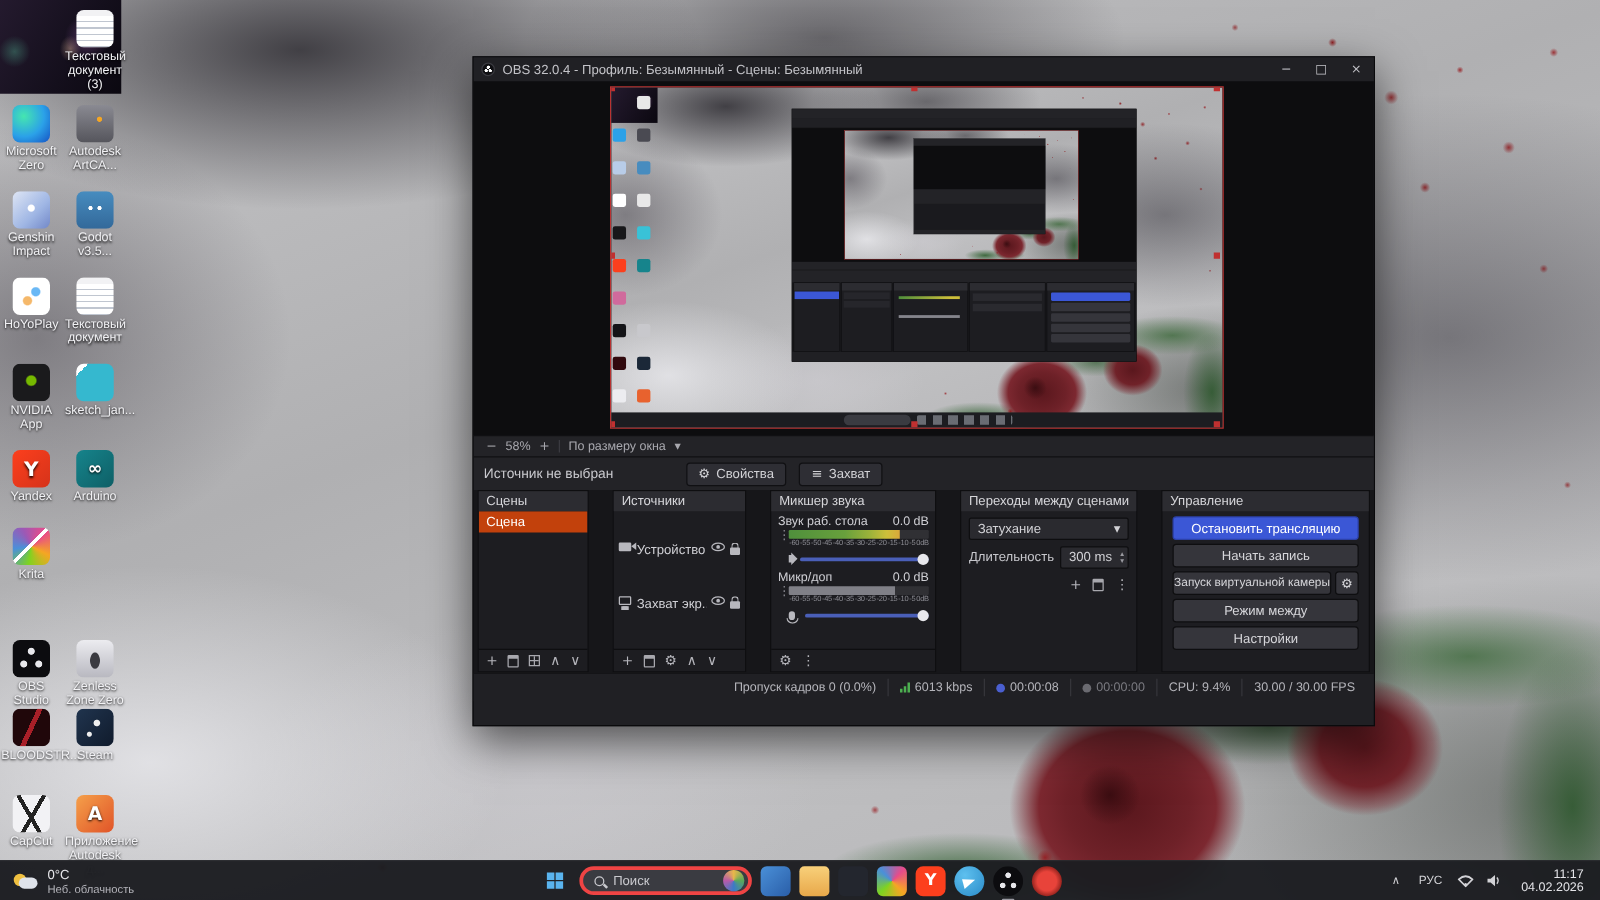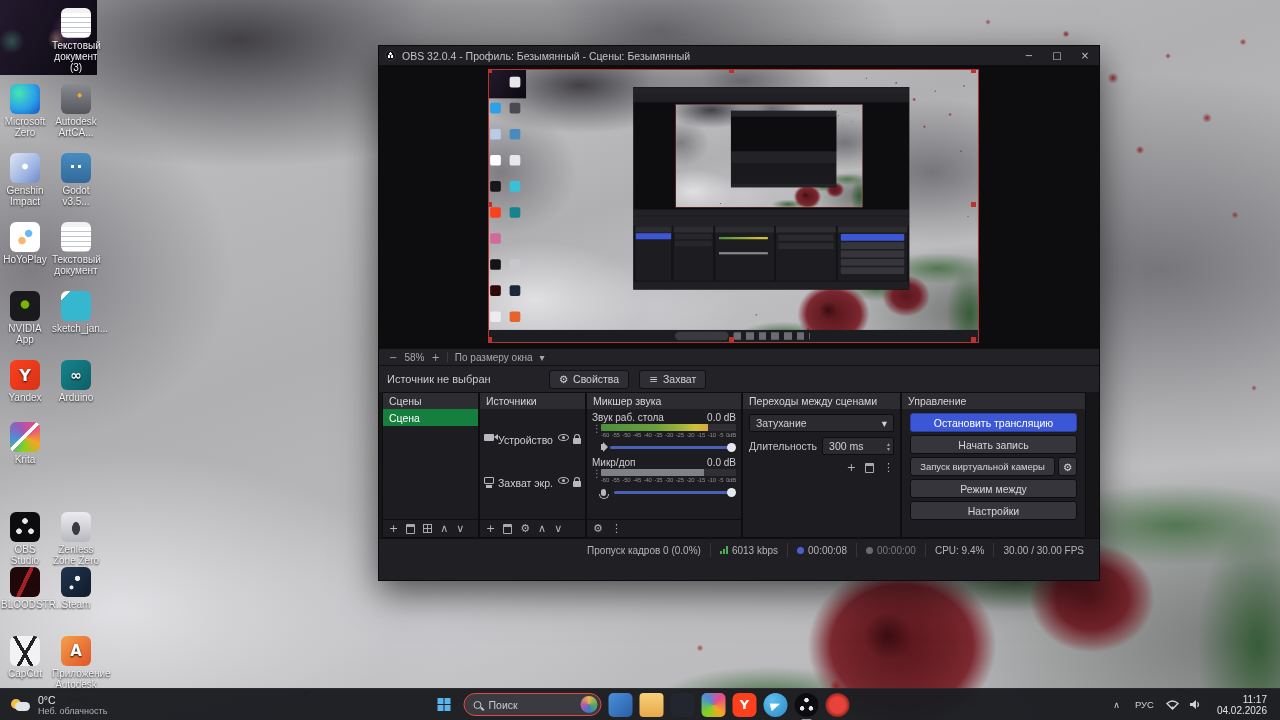--- a/index.html
+++ b/index.html
@@ -84,27 +84,27 @@
   .canvas{flex:0 0 283px;position:relative;background:#0d0d0f;overflow:hidden;}
   .frame{position:absolute;left:110px;top:5px;width:489px;height:272px;overflow:hidden;outline:1px solid #b83232;background:#1a1a1c;}
   .handles{position:absolute;left:-2px;top:-2px;width:5px;height:5px;background:#c03030;z-index:5;
     box-shadow:242px 0 #c03030,484px 0 #c03030,0 134px #c03030,484px 134px #c03030,0 269px #c03030,242px 269px #c03030,484px 269px #c03030;}
   .mini,.mini2{width:1280px;height:720px;transform:scale(0.382,0.3778);transform-origin:0 0;position:relative;}
 
   .zoomrow{flex:0 0 17px;display:flex;align-items:center;gap:7px;padding:0 10px;background:#232327;border-top:1px solid #101013;color:#a8a8ae;font-size:10px;}
   .zdiv{width:1px;height:10px;background:#3a3a40;}
   .srcrow{flex:0 0 27px;display:flex;align-items:center;gap:10px;padding:0 8px;background:#232327;border-top:1px solid #101013;color:#c9c9ce;}
   .btn-sm{display:flex;align-items:center;gap:5px;background:#2e2e34;border:1px solid #101013;border-radius:3px;height:19px;padding:0 9px;color:#d2d2d6;font-size:10.5px;}
-  .docks{flex:0 0 146px;display:flex;gap:0;padding:0 3px;background:#161619;}
+  .docks{flex:0 0 146px;display:flex;gap:19px;padding:0 3px;background:#161619;}
   .panel{display:flex;flex-direction:column;background:#1d1d21;border:1px solid #0e0e10;}
   .p-scenes{width:97px}.p-sources{width:107px}.p-mixer{width:156px}.p-trans{width:159px}.p-ctrl{width:185px}
   .phdr{flex:0 0 16px;display:flex;align-items:center;padding:0 6px;background:#2c2c31;color:#d6d6da;font-size:10.5px;white-space:nowrap;overflow:hidden;}
   .pbody{flex:1;position:relative;overflow:hidden;}
   .pfoot{flex:0 0 18px;display:flex;align-items:center;gap:8px;padding:0 6px;border-top:1px solid #0e0e10;color:#b4b4ba;}
-  .scene-item{height:17px;display:flex;align-items:center;padding:0 6px;background:#15803d;color:#fff;font-size:10.5px;}
+  .scene-item{height:17px;display:flex;align-items:center;padding:0 6px;background:#c2410c;color:#fff;font-size:10.5px;}
   .src-item{height:18px;display:flex;align-items:flex-start;gap:4px;padding:0 4px;color:#cfcfd4;margin-top:25px;}
   .src-item .slbl{flex:1;overflow:hidden;white-space:nowrap;font-size:10.5px;}
 
   
   .i-trash{width:9px;height:10px;border:1px solid #a8a8ae;border-top:3px solid #a8a8ae;border-radius:1px;}
   .i-grid{width:9px;height:9px;border:1px solid #a8a8ae;position:relative;}
   .i-grid::before{content:"";position:absolute;left:3px;top:0;bottom:0;width:1px;background:#a8a8ae;}
   .i-grid::after{content:"";position:absolute;top:3px;left:0;right:0;height:1px;background:#a8a8ae;}
   .i-eye{width:11px;height:7px;border:1px solid #b8b8be;border-radius:50%;position:relative;}
   .i-eye::after{content:"";position:absolute;inset:1px 3px;background:#b8b8be;border-radius:50%;}
@@ -196,21 +196,21 @@
   .weather{display:flex;align-items:center;gap:7px;padding:0 11px;height:100%;}
   .w-icon{width:20px;height:14px;position:relative;}
   .w-icon::before{content:"";position:absolute;left:0;top:1px;width:10px;height:10px;border-radius:50%;background:#f0c040;}
   .w-icon::after{content:"";position:absolute;left:4px;top:4px;width:15px;height:9px;border-radius:6px;background:#dfe3ea;}
   .w-temp{display:block;font-size:10.5px;color:#e8e8ec;line-height:12px;}
   .w-cond{display:block;font-size:9px;color:#b2b2b8;line-height:10px;}
   .tb-center{position:absolute;left:50%;top:0;transform:translateX(-50%);display:flex;align-items:center;gap:7px;height:100%;}
   .tb-btn{width:26px;height:26px;border-radius:4px;display:flex;align-items:center;justify-content:center;}
   .win-logo{display:grid;grid-template-columns:6px 6px;grid-template-rows:6px 6px;gap:1px;}
   .win-logo b{background:#5ab4ee;}
-  .searchbox{width:138px;height:23px;border-radius:12px;background:#3a3b41;border:1px solid #ef4444;display:flex;align-items:center;gap:7px;padding:0 3px 0 9px;color:#c9c9ce;font-size:10.5px;}
+  .searchbox{width:138px;height:23px;border-radius:12px;background:#3a3b41;border:3px solid #ef4444;display:flex;align-items:center;gap:7px;padding:0 3px 0 9px;color:#c9c9ce;font-size:10.5px;}
   .mag{width:8px;height:8px;border:1.5px solid #c9c9ce;border-radius:50%;position:relative;flex:0 0 8px;}
   .mag::after{content:"";position:absolute;left:6px;top:6px;width:4px;height:1.5px;background:#c9c9ce;transform:rotate(45deg);}
   .s-img{margin-left:auto;width:17px;height:17px;border-radius:50%;background:conic-gradient(#e8b84a,#5aa85a,#3a7ac8,#b85aa8,#e8b84a);}
   .tb-app{width:24px;height:24px;border-radius:5px;position:relative;display:flex;align-items:center;justify-content:center;font-size:13px;font-weight:bold;color:#fff;}
   .tb-app.running::after{content:"";position:absolute;left:7px;bottom:-4px;width:10px;height:2px;border-radius:2px;background:#9a9aa2;}
   .a1{background:linear-gradient(135deg,#4a90d8,#2a5ea8);}
   .a2{background:linear-gradient(#f8d07a,#e8a84a);border-radius:4px;}
   .a3{background:#23262e;}
   .a4{background:conic-gradient(from 45deg,#e84b8a,#f5a623,#7ed321,#4a90d9,#e84b8a);}
   .a5{background:#fc3f1d;border-radius:6px;}

